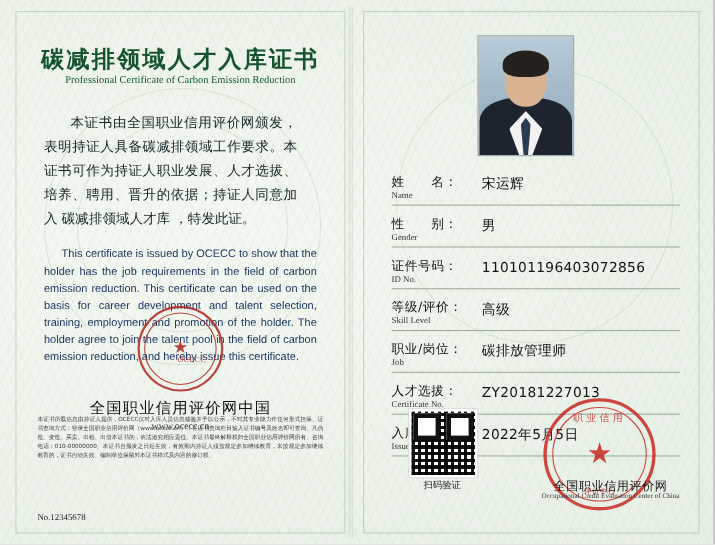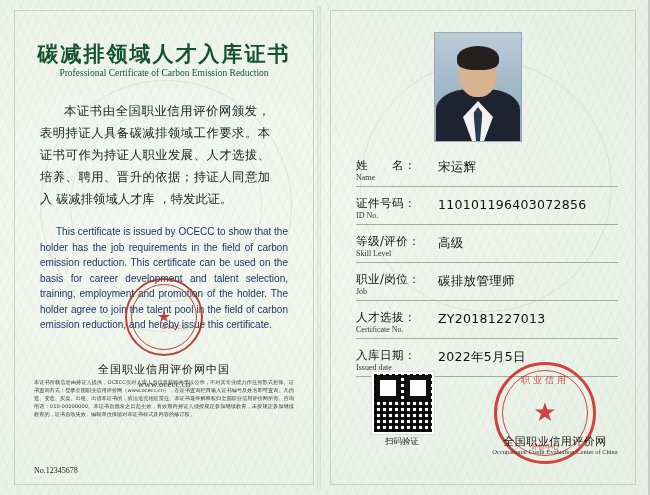--- a/index.html
+++ b/index.html
@@ -112,21 +112,21 @@
     transform:translate(-50%,0);
     color:#b0241f;
     font-size:7px;
     letter-spacing:.5px;
     font-family:"Liberation Serif", serif;
     white-space:nowrap;
     padding-left:21px;
   }
   .org-cn{
     margin-top:6px;
-    font-size:11px;
+    font-size:14px;
     color:#111;
     font-family:Liberation Sans, sans-serif;
     letter-spacing:1px;
   }
   .org-url{
     margin-top:2px;
     font-size:9px;
     color:#333;
     font-family:"Liberation Serif", serif;
   }
@@ -333,20 +333,27 @@
     <div class="fields">
       <div class="field">
         <div class="f-label">
           <span class="cn">姓　　名：</span>
           <span class="en">Name</span>
         </div>
         <div class="f-value">宋运辉</div>
       </div>
       <div class="field">
         <div class="f-label">
+          <span class="cn">性　　别：</span>
+          <span class="en">Gender</span>
+        </div>
+        <div class="f-value">男</div>
+      </div>
+      <div class="field">
+        <div class="f-label">
           <span class="cn">证件号码：</span>
           <span class="en">ID No.</span>
         </div>
         <div class="f-value">110101196403072856</div>
       </div>
       <div class="field">
         <div class="f-label">
           <span class="cn">等级/评价：</span>
           <span class="en">Skill Level</span>
         </div>

